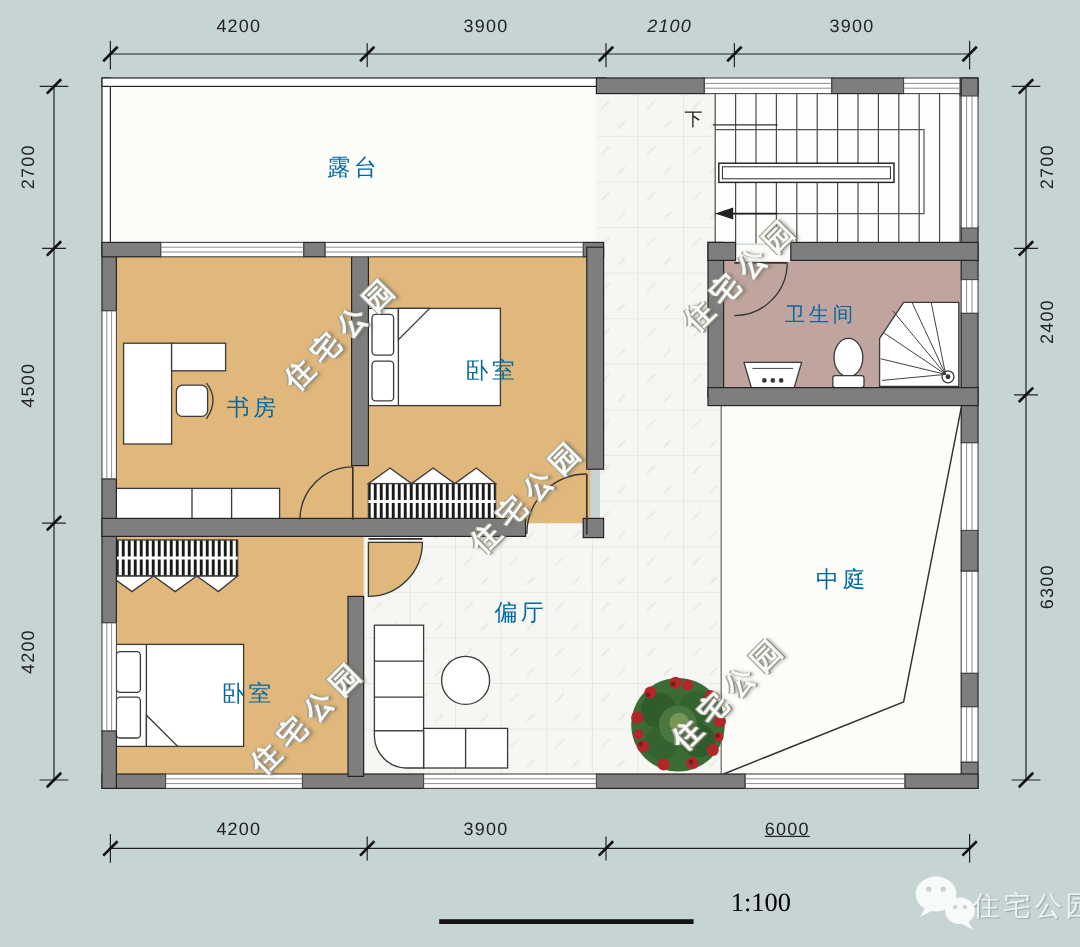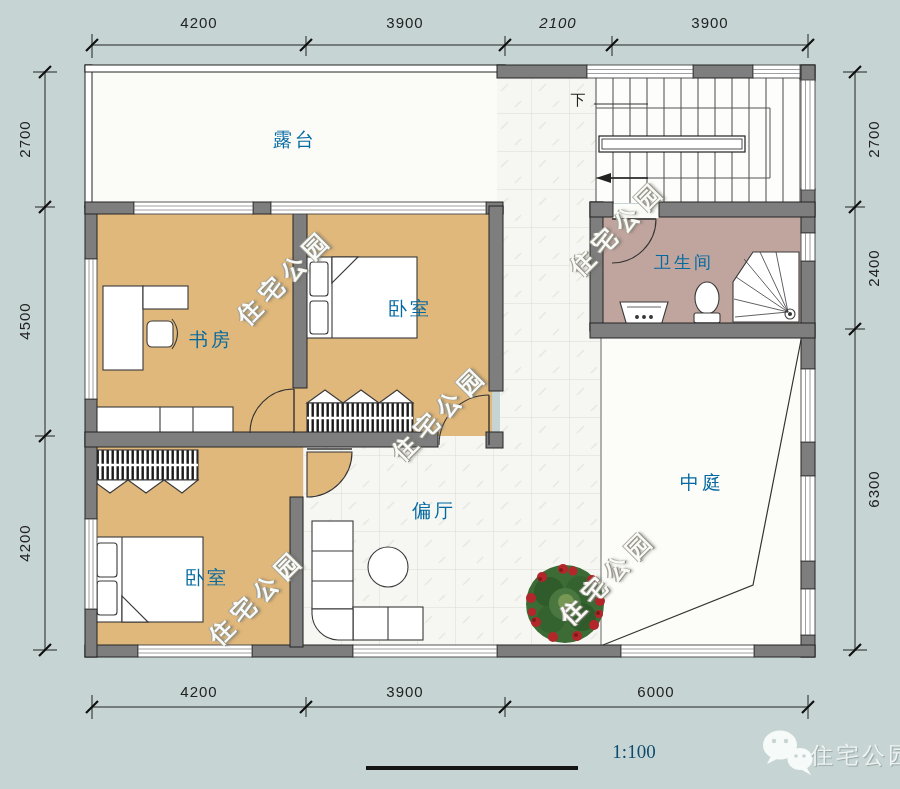--- a/index.html
+++ b/index.html
@@ -13,21 +13,21 @@
   .small-label{font-family:"Liberation Serif","DejaVu Serif",serif;font-size:15px;color:#222;}
   .dim{font-size:15px;color:#222;letter-spacing:1px;}
   .dim-v{transform:translate(-50%,-50%) rotate(-90deg);}
   .wm{font-family:"Liberation Serif","DejaVu Serif",serif;font-size:24px;letter-spacing:7px;
       color:rgba(255,255,252,0.95);font-weight:bold;
       text-shadow:1px 1px 0 #8f8f85,-1px -1px 0 #a5a59b,2px 2px 3px rgba(90,90,80,0.55);
       transform:translate(-50%,-50%) rotate(-45deg);}
   .title-text{font-family:"Liberation Serif","DejaVu Serif",serif;font-size:31px;color:#141414;
               letter-spacing:4px;}
   .title-underline{position:absolute;background:#141414;height:4px;}
-  .scale-text{font-family:"Liberation Serif","DejaVu Serif",serif;font-size:19px;color:#0c4a6e;}
+  .scale-text{font-family:"Liberation Serif","DejaVu Serif",serif;font-size:22px;color:#000000;}
   .brand-text{font-family:"Liberation Serif","DejaVu Serif",serif;font-size:23px;letter-spacing:3px;
               color:#eef3f2;text-shadow:1px 1px 1px #96a5a4;}
 </style>
 </head>
 <body>
 
 <div class="canvas">
 
 <svg class="plan" width="900" height="789" viewBox="0 0 900 789">
   <defs>
@@ -281,21 +281,21 @@
 <div class="abs room-label" style="left:408px;top:511px;margin-left:26px;">偏厅</div>
 <div class="abs room-label" style="left:207px;top:578px;">卧室</div>
 <div class="abs small-label" style="left:578px;top:100px;">下</div>
 
 <div class="abs dim" style="left:199px;top:22px;">4200</div>
 <div class="abs dim" style="left:405px;top:22px;">3900</div>
 <div class="abs dim" style="left:558px;top:22px;font-style:italic;">2100</div>
 <div class="abs dim" style="left:710px;top:22px;">3900</div>
 <div class="abs dim" style="left:199px;top:691px;">4200</div>
 <div class="abs dim" style="left:405px;top:691px;">3900</div>
-<div class="abs dim" style="left:656px;top:691px;">6000</div>
+<div class="abs dim" style="left:656px;top:691px;text-decoration:underline;">6000</div>
 <div class="abs dim dim-v" style="left:24px;top:139px;">2700</div>
 <div class="abs dim dim-v" style="left:24px;top:321px;">4500</div>
 <div class="abs dim dim-v" style="left:24px;top:543px;">4200</div>
 <div class="abs dim dim-v" style="left:873px;top:139px;">2700</div>
 <div class="abs dim dim-v" style="left:873px;top:268px;">2400</div>
 <div class="abs dim dim-v" style="left:873px;top:489px;">6300</div>
 
 <div class="abs wm" style="left:285px;top:277px;">住宅公园</div>
 <div class="abs wm" style="left:618px;top:228px;">住宅公园</div>
 <div class="abs wm" style="left:440px;top:413px;">住宅公园</div>

